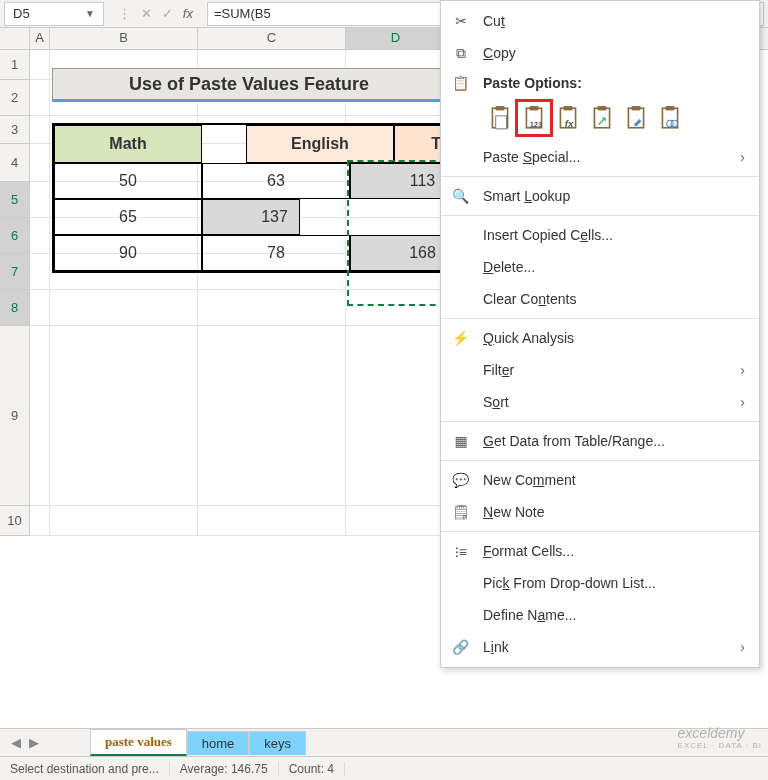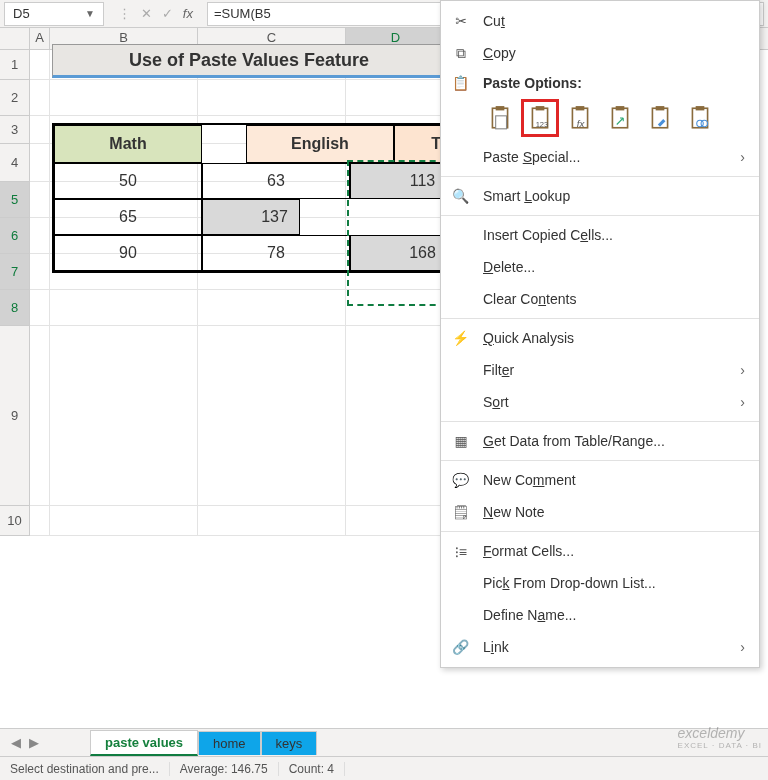--- a/index.html
+++ b/index.html
@@ -26,21 +26,21 @@
   .row { display: flex; height: 36px; }
   .row-head { width: 30px; background: #f3f2f1; border-right: 1px solid #ccc; border-bottom: 1px solid #ccc; display: flex; align-items: center; justify-content: center; color: #555; font-size: 13px; }
   .row-head.sel { background: #d2d2d2; color: #0f7b3c; }
   .cell { border-right: 1px solid #e3e3e3; border-bottom: 1px solid #e3e3e3; display: flex; align-items: center; justify-content: center; font-size: 15px; }
   .cell.A { width: 20px; }
   .cell.B { width: 148px; }
   .cell.C { width: 148px; }
   .cell.D { width: 100px; }
   .row1 { height: 30px; }
   .row9 { height: 180px; }
-  .title-band { position: absolute; left: 52px; top: 16px; width: 394px; height: 34px; background: #e8e6e3; border: 1px solid #999; border-bottom: 3px solid #5b9bd5; display: flex; align-items: center; justify-content: center; font-weight: bold; font-size: 18px; }
+  .title-band { position: absolute; left: 52px; top: 40px; width: 394px; height: 34px; background: #e8e6e3; border: 1px solid #999; border-bottom: 3px solid #5b9bd5; display: flex; align-items: center; justify-content: center; font-weight: bold; font-size: 18px; }
 
   .data-table { position: absolute; left: 52px; top: 95px; border: 2px solid #000000; }
   .data-table .drow { display: flex; }
   .data-table .dcell { border: 1px solid #000; display: flex; align-items: center; justify-content: center; font-size: 16px; height: 36px; }
   .dcell.B { width: 148px; }
   .dcell.C { width: 148px; }
   .dcell.D { width: 98px; }
   .hdr .dcell { font-weight: bold; height: 38px; }
   .hdr .dcell.B { background: #d8e4bc; }
   .hdr .dcell.C { background: #fde9d9; margin-left: 44px; }
@@ -48,31 +48,31 @@
   .dcell.D.val { background: #d9d9d9; padding-left: 47px; }
 
   .marching-ants { position: absolute; left: 347px; top: 132px; width: 99px; height: 146px; pointer-events: none; }
   .marching-ants::before { content:""; position:absolute; inset:0; border: 2px dashed #107c41; }
 
   .context-menu { position: absolute; left: 440px; top: 0; width: 320px; background: #fff; border: 1px solid #ccc; box-shadow: 2px 2px 6px rgba(0,0,0,.2); padding: 4px 0; }
   .menu-item { display: flex; align-items: center; height: 32px; padding: 0 14px 0 10px; gap: 12px; cursor: default; font-size: 14px; color: #333; }
   .menu-item .icon { width: 20px; height: 20px; display: flex; align-items: center; justify-content: center; color: #555; }
   .menu-item .arrow { margin-left: auto; color: #666; font-size: 14px; }
   .menu-sep { height: 1px; background: #e1e1e1; margin: 3px 0; }
-  .paste-row { display: flex; gap: 6px; padding: 4px 10px 6px 42px; }
+  .paste-row { display: flex; gap: 0; padding: 4px 10px 6px 42px; font-weight: bold; }
   .pbtn { width: 34px; height: 34px; border: 1px solid transparent; display: flex; align-items: center; justify-content: center; position: relative; }
   .pbtn svg { width: 26px; height: 26px; }
   .pbtn.highlight { outline: 3px solid #e02626; outline-offset: -1px; }
   u { text-decoration: underline; }
 
   .sheet-tabs { position: absolute; left: 0; bottom: 24px; right: 0; height: 28px; background: #f3f2f1; border-top: 1px solid #ccc; display: flex; align-items: center; padding-left: 90px; gap: 0; }
   .nav-arrows { position: absolute; left: 8px; display: flex; gap: 2px; color: #888; }
   .nav-arrows span { width: 16px; text-align: center; }
-  .tab { padding: 4px 14px; border: 1px solid #ccc; border-bottom: none; background: #0ea5e9; font-size: 13px; color: #333; }
-  .tab.active { background: #fff; border-bottom: 2px solid #107c41; color: #15803d; font-weight: 600; }
+  .tab { padding: 4px 14px; border: 1px solid #ccc; border-bottom: none; background: #7dd3fc; font-size: 13px; color: #333; }
+  .tab.active { background: #fff; border-bottom: 2px solid #107c41; color: #a16207; font-weight: 600; font-family: Liberation Serif, serif; }
 
   .status-bar { position: absolute; left: 0; bottom: 0; right: 0; height: 24px; background: #f3f2f1; border-top: 1px solid #ccc; display: flex; align-items: center; font-size: 12px; color: #555; }
   .status-bar .seg { padding: 0 10px; border-right: 1px solid #ddd; }
 
   .watermark { position: absolute; right: 6px; bottom: 30px; font-size: 14px; color: rgba(100,100,100,.45); font-style: italic; pointer-events: none; }
   .watermark .sub { display:block; font-size: 8px; letter-spacing: 1px; font-style: normal; }
 </style>
 </head>
 <body>
 

